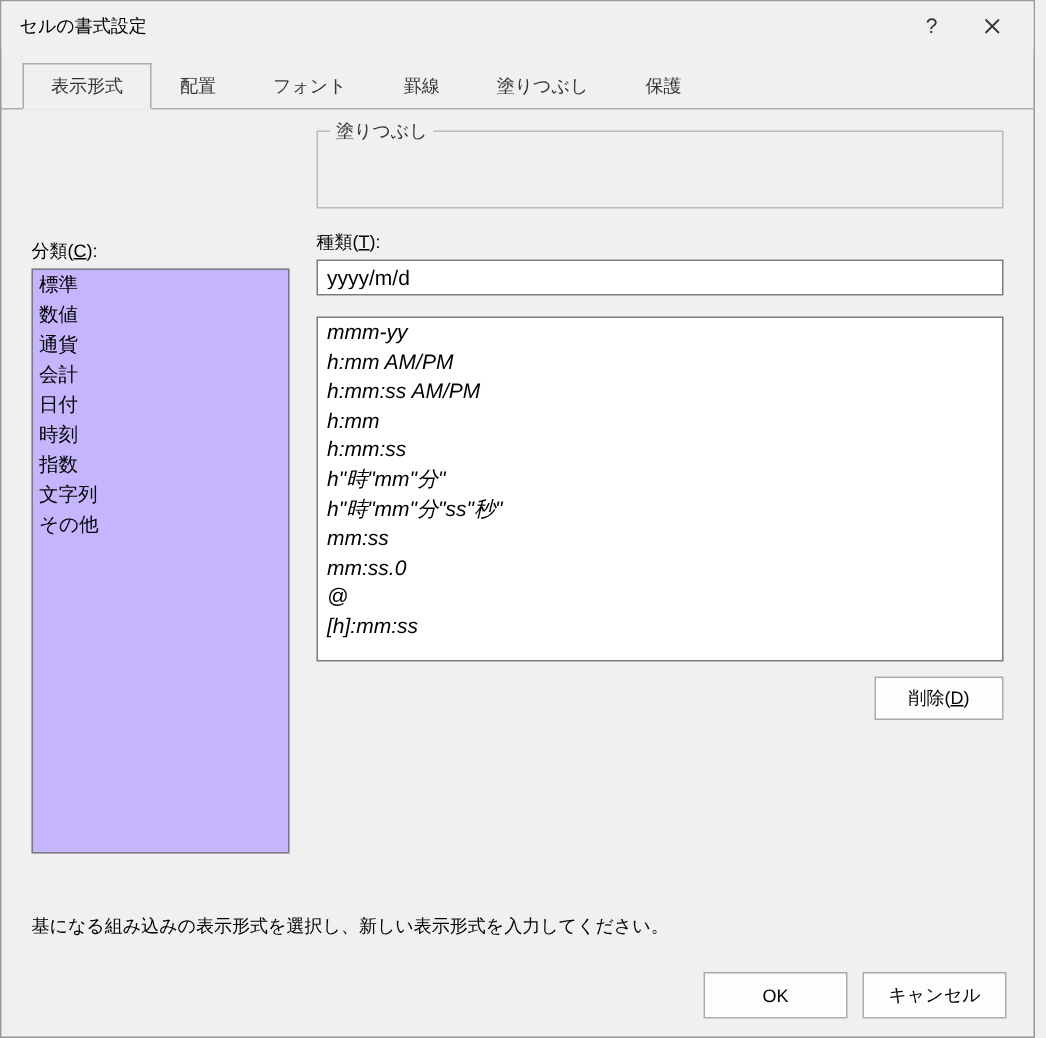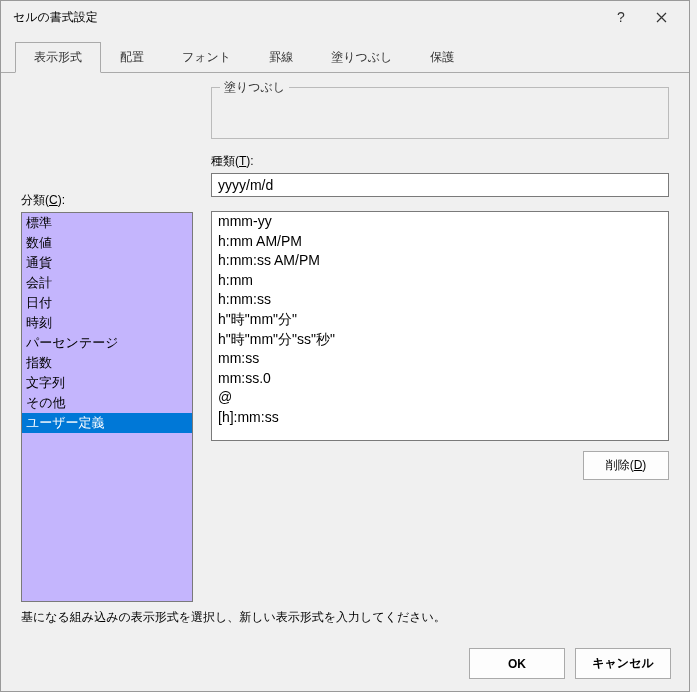--- a/index.html
+++ b/index.html
@@ -140,50 +140,50 @@
       background: #fff;
       height: 230px;
       overflow-y: auto;
       margin-bottom: 10px;
     }
     .type-item {
       padding: 0px 6px;
       font-size: 14px;
       cursor: default;
       line-height: 1.4;
+      font-style: italic;
     }
     .delete-row {
       display: flex;
       justify-content: flex-end;
     }
     .btn {
       border: 1px solid #aaa;
       background: #fdfdfd;
       padding: 5px 20px;
       font-size: 12px;
       font-family: inherit;
       cursor: default;
       min-width: 86px;
       text-align: center;
     }
     .hint {
-      margin-top: 7px;
+      margin-top: 40px;
       font-size: 12px;
     }
     .footer {
       display: flex;
       justify-content: flex-end;
       gap: 10px;
       padding: 12px 18px;
       border-top: none;
     }
     .footer .btn {
       min-width: 96px;
       padding: 6px 10px;
-      font-weight: bold;
     }
     
     .category-list::-webkit-scrollbar,
     .type-list::-webkit-scrollbar {
       width: 16px;
     }
     .category-list::-webkit-scrollbar-track,
     .type-list::-webkit-scrollbar-track {
       background: #f0f0f0;
     }
@@ -223,25 +223,23 @@
         <div class="label">
           <span>分類(</span><span class="underline">C</span><span>):</span>
         </div>
         <div class="category-list" id="category-list">
             <div class="category-item">標準</div>
             <div class="category-item">数値</div>
             <div class="category-item">通貨</div>
             <div class="category-item">会計</div>
             <div class="category-item">日付</div>
             <div class="category-item">時刻</div>
-            <div class="category-item">パーセンテージ</div>
             <div class="category-item">指数</div>
             <div class="category-item">文字列</div>
             <div class="category-item">その他</div>
-            <div class="category-item selected">ユーザー定義</div>
           </div>
       </div>
 
       <div class="right-col">
         <div class="sample-group">
           <span class="sample-label">塗りつぶし</span>
           <span></span>
         </div>
 
         <div class="label">

